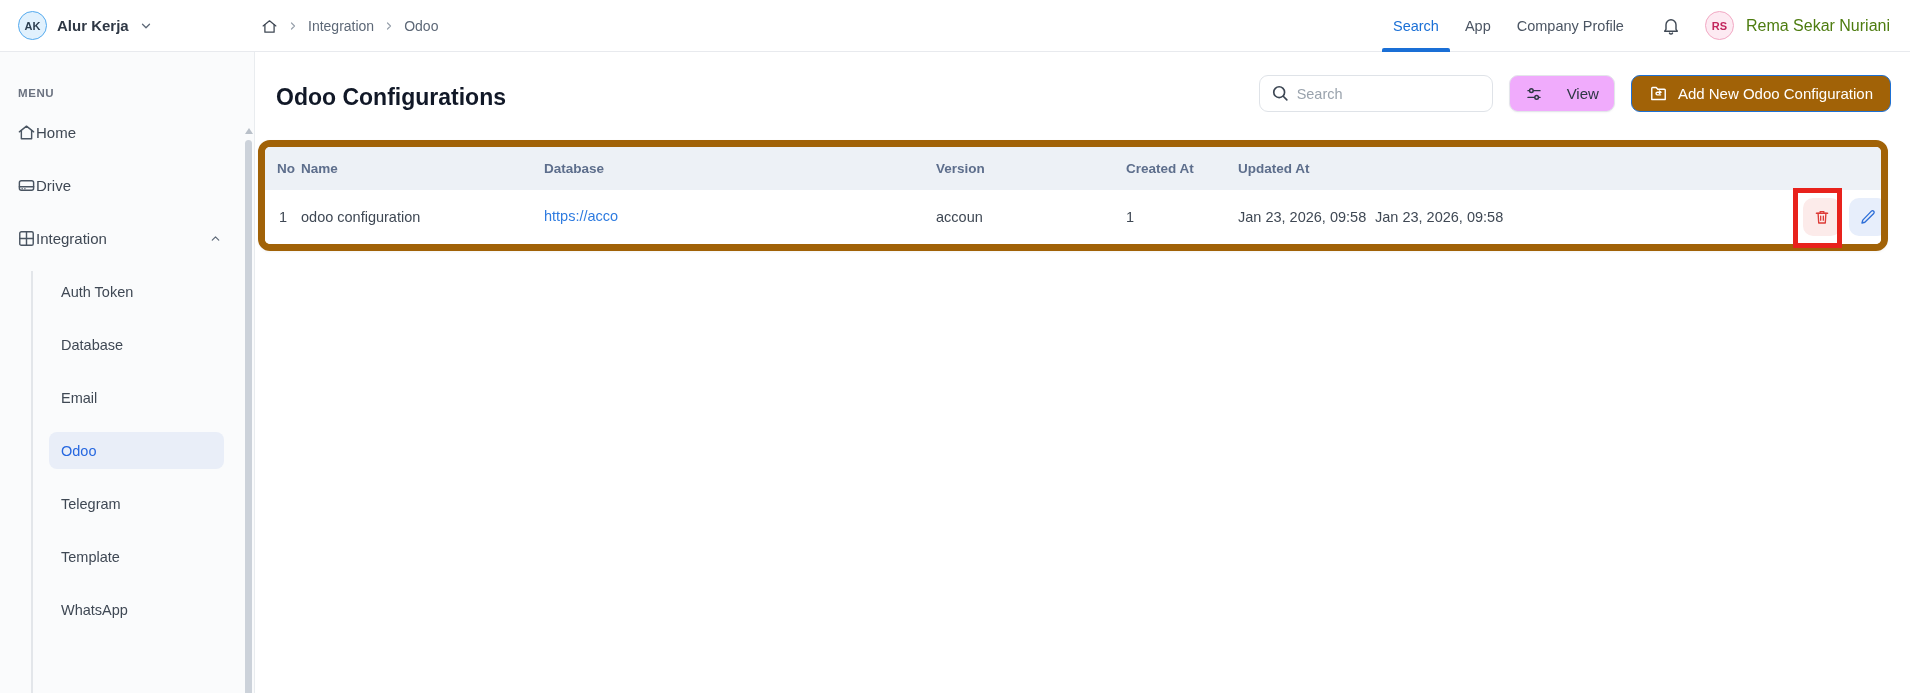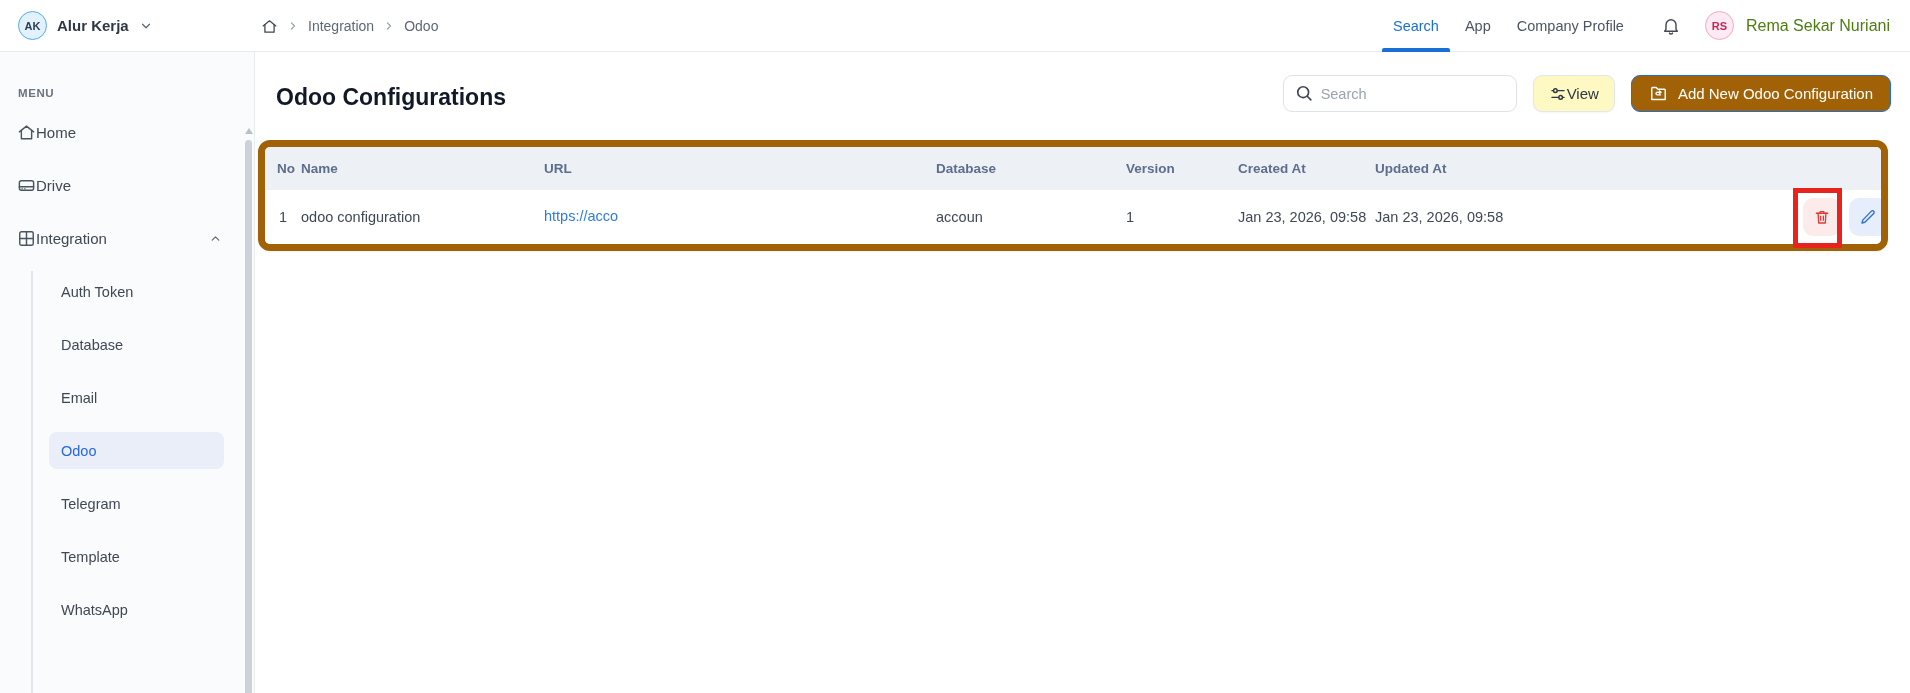--- a/index.html
+++ b/index.html
@@ -48,21 +48,21 @@
   
   .main { position:absolute; left:256px; top:52px; right:0; bottom:0; background:#fff; }
   .page-title { position:absolute; left:20px; top:32px; font-size:23px; font-weight:700; color:#111827; }
   .controls { position:absolute; right:19px; top:23px; display:flex; align-items:center; gap:16px; height:37px; }
   .search-wrap { position:relative; width:234px; height:37px; }
   .search-wrap .sicon { position:absolute; left:11px; top:8px; color:#3c4653; }
   .search-input { width:100%; height:37px; border:1px solid #dfe3e8; border-radius:9px; padding:0 10px 0 37px;
                   font-size:14.5px; color:#3c4653; outline:none; font-family:inherit; background:#fff; }
   .search-input::placeholder { color:#9aa3ad; }
   .btn { height:37px; display:flex; align-items:center; border-radius:9px; cursor:pointer; font-size:15px; }
-  .btn-view { background:#fef9c3; border:1px solid #e3e6ea; color:#2e3744; padding:0 15px; gap:0;
+  .btn-view { background:#f0abfc; border:1px solid #e3e6ea; color:#2e3744; padding:0 15px; gap:24px;
               box-shadow:0 1px 2px rgba(20,30,50,.04); }
   .btn-add { background:#a16207; border:1px solid #1d70d4; color:#fff; padding:0 17px; gap:10px; font-weight:500; }
 
   
   .table { position:absolute; left:2px; top:88px; width:1630px; border:7px solid #a16207; border-radius:12px;
            overflow:hidden; background:#fff; box-shadow:0 1px 3px rgba(25,35,55,.05); }
   .thead, .trow { display:grid; grid-template-columns:36px 243px 392px 190px 112px 137px 424px 96px; align-items:center; }
   .thead { height:43px; background:#edf1f6; font-size:13.5px; font-weight:700; color:#5d6e8c; }
   .thead > div:first-child { padding-left:12px; }
   .trow { height:54px; background:#fff; font-size:14.5px; color:#3f4854; }
@@ -260,21 +260,20 @@
           </svg>
       </span>
       <span>Add New Odoo Configuration</span>
     </button>
   </div>
 
   <div class="table">
     <div class="thead">
       <div>No</div>
       <div>Name</div>
-      <div>URL</div>
       <div>Database</div>
       <div>Version</div>
       <div>Created At</div>
       <div>Updated At</div>
       <div></div>
     </div>
 
     <div class="trow">
       <div>1</div>
       <div>odoo configuration</div>

